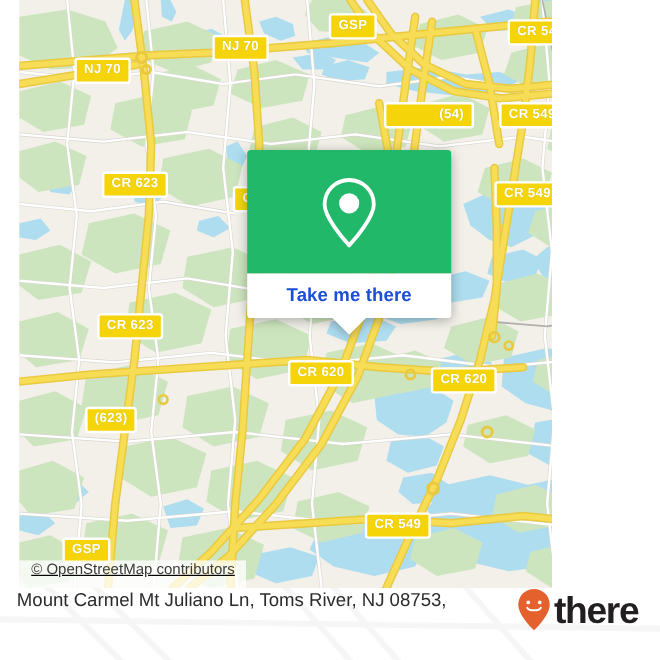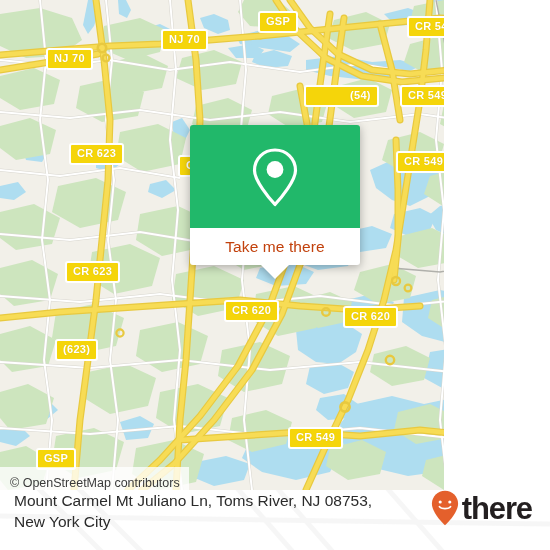--- a/index.html
+++ b/index.html
@@ -16,21 +16,21 @@
     position: relative;
     width: 550px;
     height: 550px;
     overflow: hidden;
     background: #ffffff;
   }
 
   
   #map {
     position: absolute;
-    left: 0;
+    left: 16px;
     top: 0;
     width: 444px;
     height: 490px;
     overflow: hidden;
     background: #f2f0e9;
   }
   #map svg {
     display: block;
   }
 
@@ -69,23 +69,24 @@
   }
   #callout-white {
     height: 37px;
     background: #ffffff;
     border-radius: 0 0 3px 3px;
     display: flex;
     align-items: center;
     justify-content: center;
   }
   #callout-label {
-    color: #c2410c;
+    color: #1d4ed8;
     font-size: 15.5px;
     letter-spacing: 0.1px;
+    font-weight: bold;
   }
   #callout-tail {
     position: absolute;
     left: 50%;
     top: 140px;
     margin-left: -14px;
     width: 0;
     height: 0;
     border-left: 14px solid transparent;
     border-right: 14px solid transparent;
@@ -93,23 +94,24 @@
   }
 
   
   #attribution {
     position: absolute;
     left: 0;
     top: 467px;
     height: 23px;
     background: rgba(255,255,255,0.78);
     display: flex;
-    align-items: flex-end;
+    align-items: flex-start;
     padding: 0 9px 0 10px;
     box-sizing: border-box;
+    text-decoration: underline;
   }
   #attribution-text {
     font-size: 12.5px;
     color: #3a3a3a;
     white-space: nowrap;
   }
 
   
   #footer {
     position: absolute;
@@ -421,21 +423,20 @@
         <path d="M70 -10 L150 70"></path>
         <path d="M230 -10 L300 70"></path>
         <path d="M270 -10 L340 70"></path>
         <path d="M380 -10 L450 70"></path>
         <path d="M0 26 L550 34"></path>
       </g>
     </svg>
     <div id="footer-inner">
       <div id="footer-address">
         <div>Mount Carmel Mt Juliano Ln, Toms River, NJ 08753,</div>
-        <div>New York City</div>
       </div>
       <div id="moovit-logo">
         <svg width="28" height="36" viewBox="0 0 28 36">
           <path d="M14 0.8 C6.7 0.8 0.9 6.6 0.9 13.8 C0.9 21.6 10 31.8 14 35.2 C18 31.8 27.1 21.6 27.1 13.8 C27.1 6.6 21.3 0.8 14 0.8 Z" fill="#e4602c"></path>
           <circle cx="9.2" cy="12" r="1.55" fill="#ffffff"></circle>
           <circle cx="18.8" cy="12" r="1.55" fill="#ffffff"></circle>
           <path d="M8.4 16.6 C10.1 19.3 17.9 19.3 19.6 16.6" fill="none" stroke="#ffffff" stroke-width="1.7" stroke-linecap="round"></path>
         </svg>
         <span id="moovit-wordmark">there</span>
       </div>

